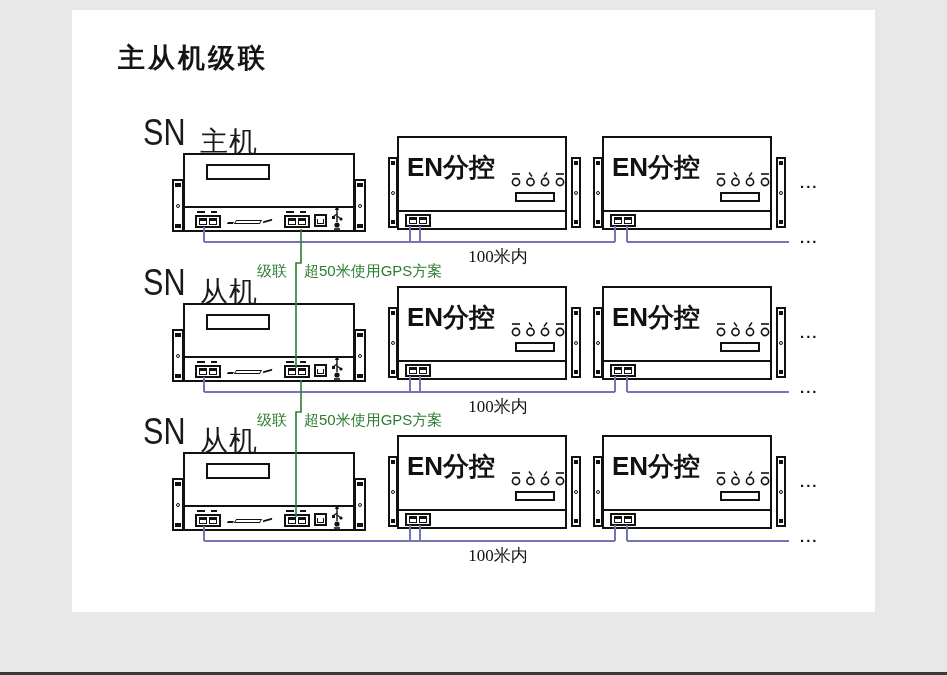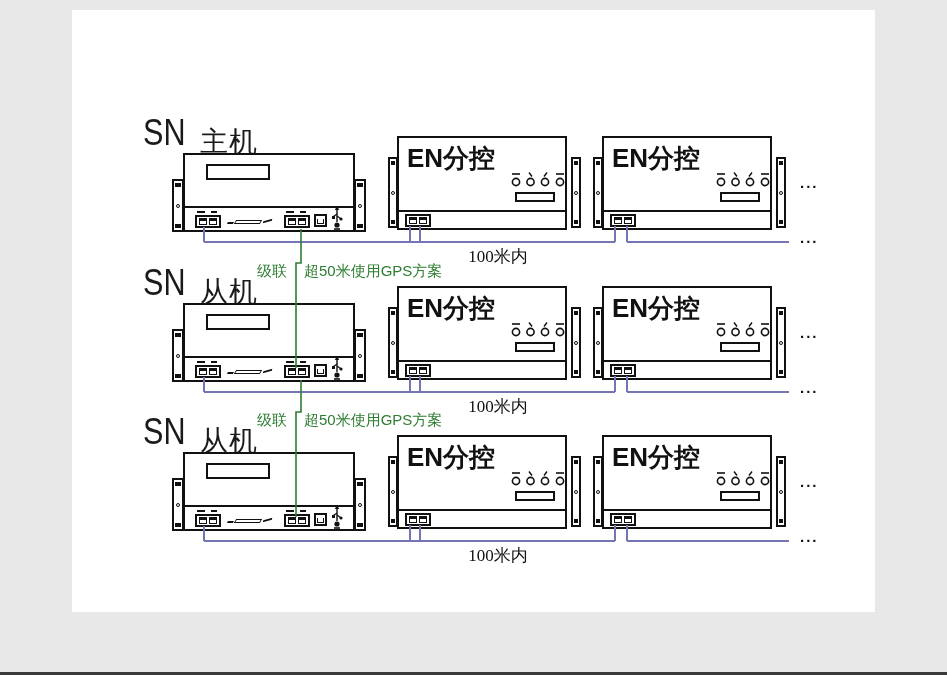--- a/index.html
+++ b/index.html
@@ -32,36 +32,37 @@
   .pjack::after{content:"";display:block;width:5px;height:4px;border:1px solid #111;border-top:none;margin:3px auto 0;}
   .usb{position:absolute;width:12px;height:24px;}
 
   
   .en-dev{position:absolute;width:193px;height:94px;}
   .en-dev .ear{position:absolute;top:21px;width:10px;height:71px;box-sizing:border-box;border:2px solid #111;background:#fff;
                display:flex;flex-direction:column;justify-content:space-between;align-items:center;padding:2px 0;}
   .en-dev .ear.l{left:0;} .en-dev .ear.r{right:0;}
   .en-dev .ear .slot{width:4px;}
   .en-dev .body{position:absolute;left:9px;top:0;width:170px;height:94px;box-sizing:border-box;border:2px solid #111;background:#fff;z-index:1;}
-  .en-label{position:absolute;left:8px;top:3px;font-size:26px;font-weight:bold;color:#111;letter-spacing:0;}
+  .en-label{position:absolute;left:8px;top:12px;font-size:26px;font-weight:bold;color:#111;letter-spacing:0;}
   .knobs{position:absolute;left:112px;top:33px;width:54px;height:16px;}
   .slot-rect{position:absolute;left:116px;top:54px;width:40px;height:10px;box-sizing:border-box;border:2px solid #111;background:#fff;}
   .en-dev .strip{height:18px;}
 
   .distance{position:absolute;width:96px;text-align:center;font-size:17px;font-family:"Liberation Serif",serif;color:#111;}
   .dots{position:absolute;font-size:15px;font-weight:bold;letter-spacing:2px;color:#111;}
   .cascade-text{position:absolute;font-size:15px;color:#2e7d32;}
 
   .wires{position:absolute;left:0;top:0;pointer-events:none;z-index:5;}
 </style>
 </head>
 <body>
 
 <div class="stage">
   <div class="panel"></div>
+  <div class="title">主从机级联</div>
 
   <div class="sn-name" style="left:143px;top:112px;">SN</div>
   <div class="sn-role" style="left:200px;top:123px;">主机</div>
 
   <div class="sn-dev" style="left:172px;top:153px;">
     <div class="ear l">
         <i class="slot"></i>
         <i class="hole"></i>
         <i class="slot"></i>
       </div>

